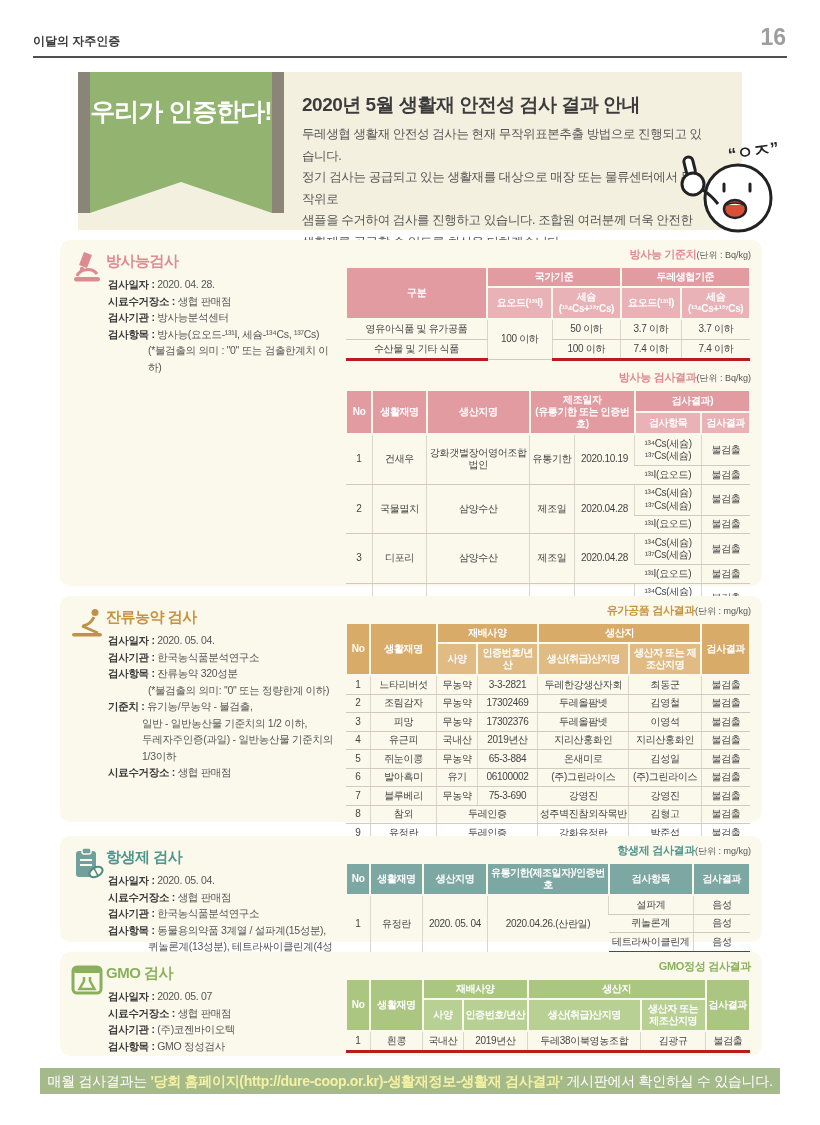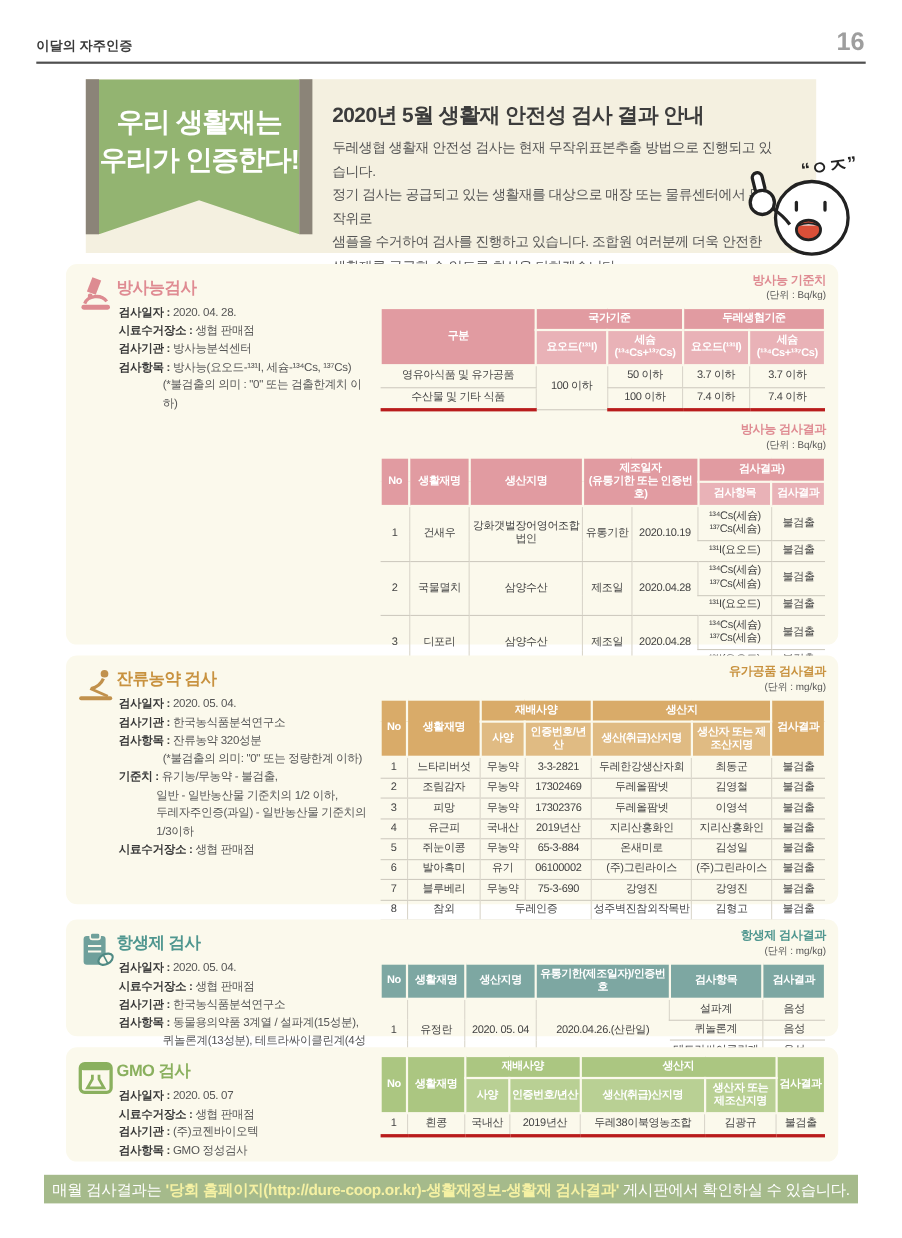--- a/index.html
+++ b/index.html
@@ -36,21 +36,21 @@
   .sec-left{position:absolute;left:6px;top:8px;width:272px;}
   .sec-icon{position:absolute;left:4px;top:2px;width:34px;height:34px;}
   .sec-title{position:absolute;left:40px;top:4px;font-size:15px;font-weight:bold;letter-spacing:-0.5px;}
   .t-rose{color:#df8b92;} .t-tan{color:#c8923f;} .t-teal{color:#4f968f;} .t-green{color:#8ab05e;}
   .details{margin:28px 0 0 42px;font-size:10.5px;line-height:16.5px;color:#555;letter-spacing:-0.3px;}
   .dl b{color:#3a3a3a;}
   .ind{padding-left:40px;} .ind2{padding-left:34px;}
   .sec-right{position:absolute;left:285px;top:7px;width:406px;}
 
   
-  .tt{display:flex;justify-content:flex-end;align-items:flex-end;margin-bottom:4px;flex-direction:column;}
+  .tt{display:flex;justify-content:flex-end;align-items:flex-end;margin-bottom:4px;}
   .tt-title{font-size:11px;font-weight:bold;letter-spacing:-0.3px;}
   .tt-unit{font-size:9px;color:#555;}
   table.tbl{width:100%;border-collapse:collapse;table-layout:fixed;}
   .tbl th{font-weight:bold;color:#fff;font-size:10px;padding:3px 1px;text-align:center;
     border:2px solid #fbf9ec;letter-spacing:-0.4px;line-height:12px;}
   .tbl td{font-size:10px;color:#444;text-align:center;padding:3px 1px;line-height:12.5px;
     border-bottom:1px solid #cfcbc0;letter-spacing:-0.3px;}
   .tbl td + td{border-left:1px solid #dad6cb;}
   .tbl tbody tr:last-child td{border-bottom:3px solid #b91c1c;}
   .rose th{background:#e19ba1;} .rose th.sub{background:#e9b2b7;}
@@ -71,21 +71,20 @@
 <div class="ph-label">이달의 자주인증</div>
 <div class="ph-num">16</div>
 <div class="ph-rule"></div>
 
 <div class="banner">
   <div class="ribbon">
     <div class="ribbon-side l"></div>
     <div class="ribbon-side r"></div>
     <div class="ribbon-green"></div>
     <div class="ribbon-text" style="left:12px;">
-      <div>우리 생활재는</div>
       <div>우리가 인증한다!</div>
     </div>
   </div>
   <div class="ban-title">2020년 5월 생활재 안전성 검사 결과 안내</div>
   <div class="ban-body">
     <div>두레생협 생활재 안전성 검사는 현재 무작위표본추출 방법으로 진행되고 있습니다.</div>
     <div>정기 검사는 공급되고 있는 생활재를 대상으로 매장 또는 물류센터에서 무작위로</div>
     <div>샘플을 수거하여 검사를 진행하고 있습니다. 조합원 여러분께 더욱 안전한</div>
     <div>생활재를 공급할 수 있도록 최선을 다하겠습니다.</div>
   </div>
@@ -476,20 +475,24 @@
     </svg>
     <div class="sec-title t-green">GMO 검사</div>
     <div class="details">
       <div class="dl"><b>검사일자 : </b><span>2020. 05. 07</span></div>
       <div class="dl"><b>시료수거장소 : </b><span>생협 판매점</span></div>
       <div class="dl"><b>검사기관 : </b><span>(주)코젠바이오텍</span></div>
       <div class="dl"><b>검사항목 : </b><span>GMO 정성검사</span></div>
     </div>
   </div>
   <div class="sec-right">
+    <div class="tt">
+      <span class="tt-title t-green">GMO정성 검사결과</span>
+      <span class="tt-unit"></span>
+    </div>
     <table class="tbl green thin">
       <colgroup>
           <col style="width:6%">
           <col style="width:13%">
           <col style="width:10%">
           <col style="width:16%">
           <col style="width:28%">
           <col style="width:16%">
           <col style="width:11%">
         </colgroup>

